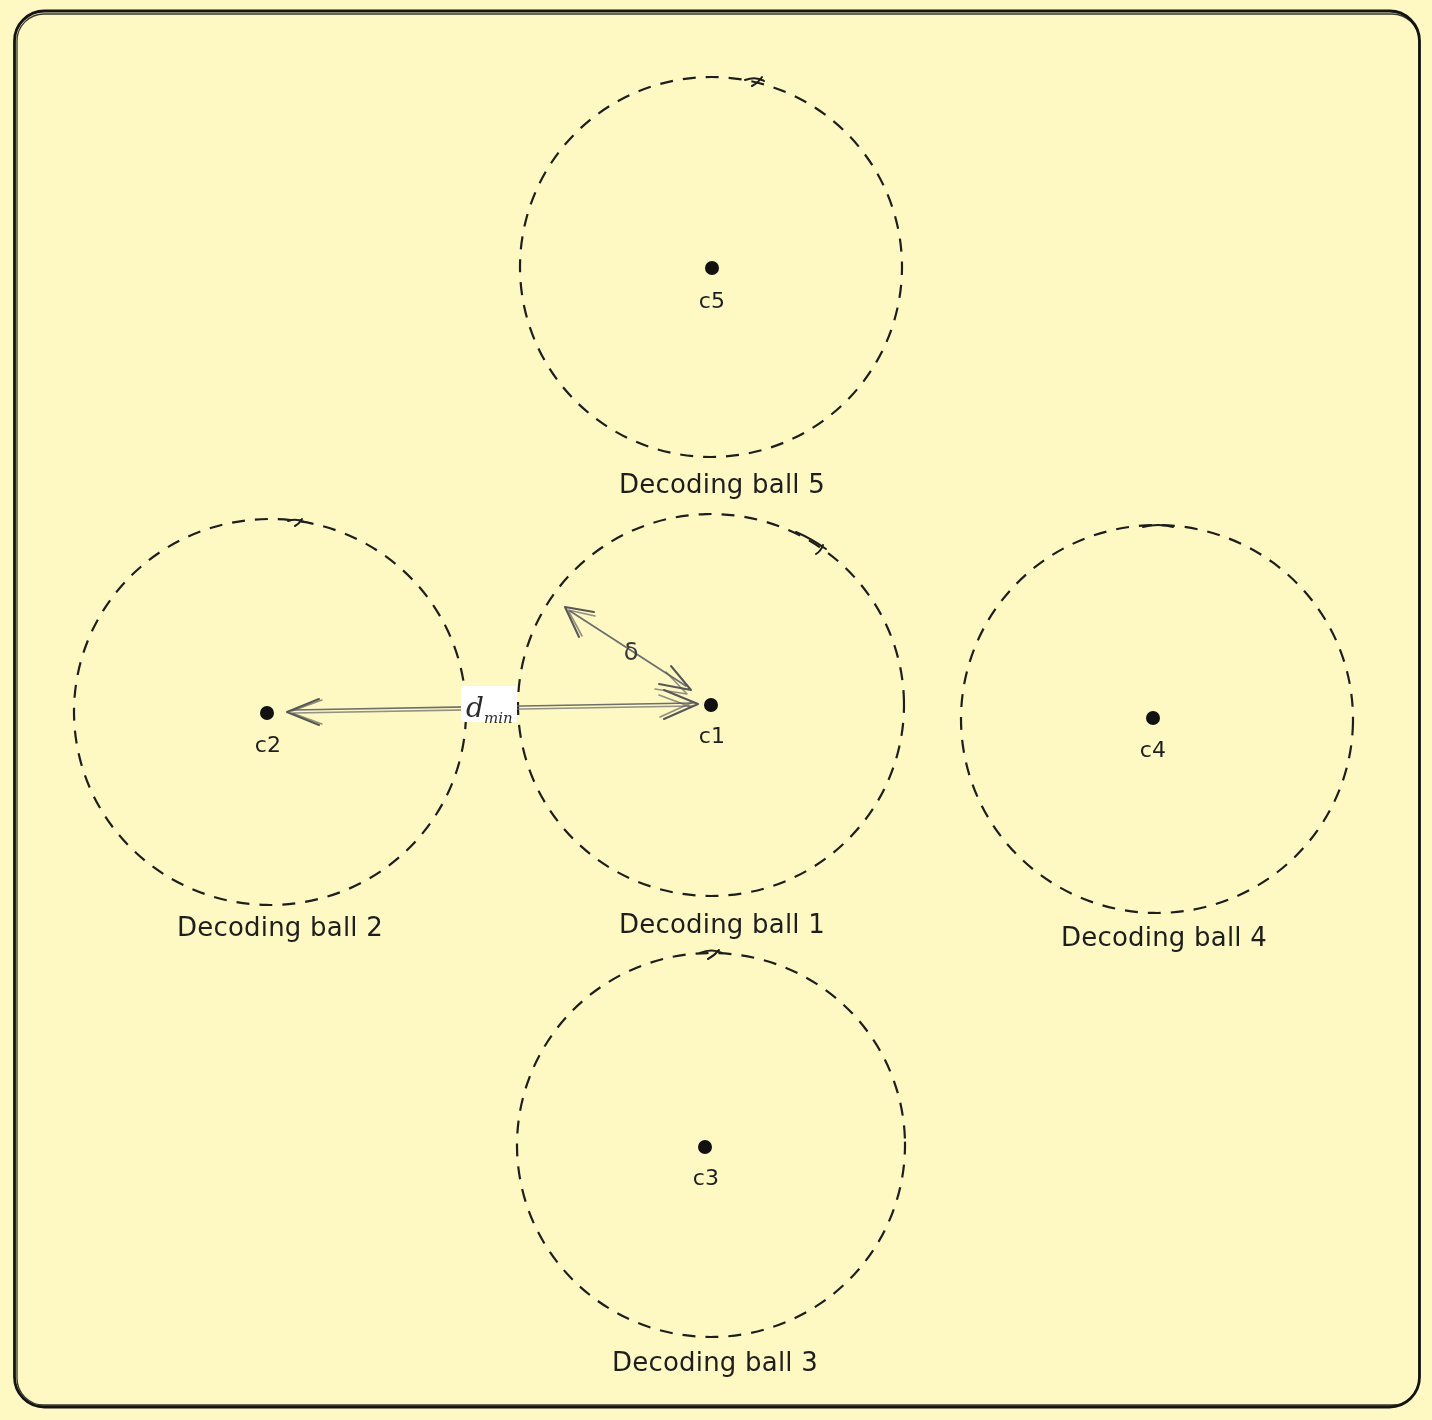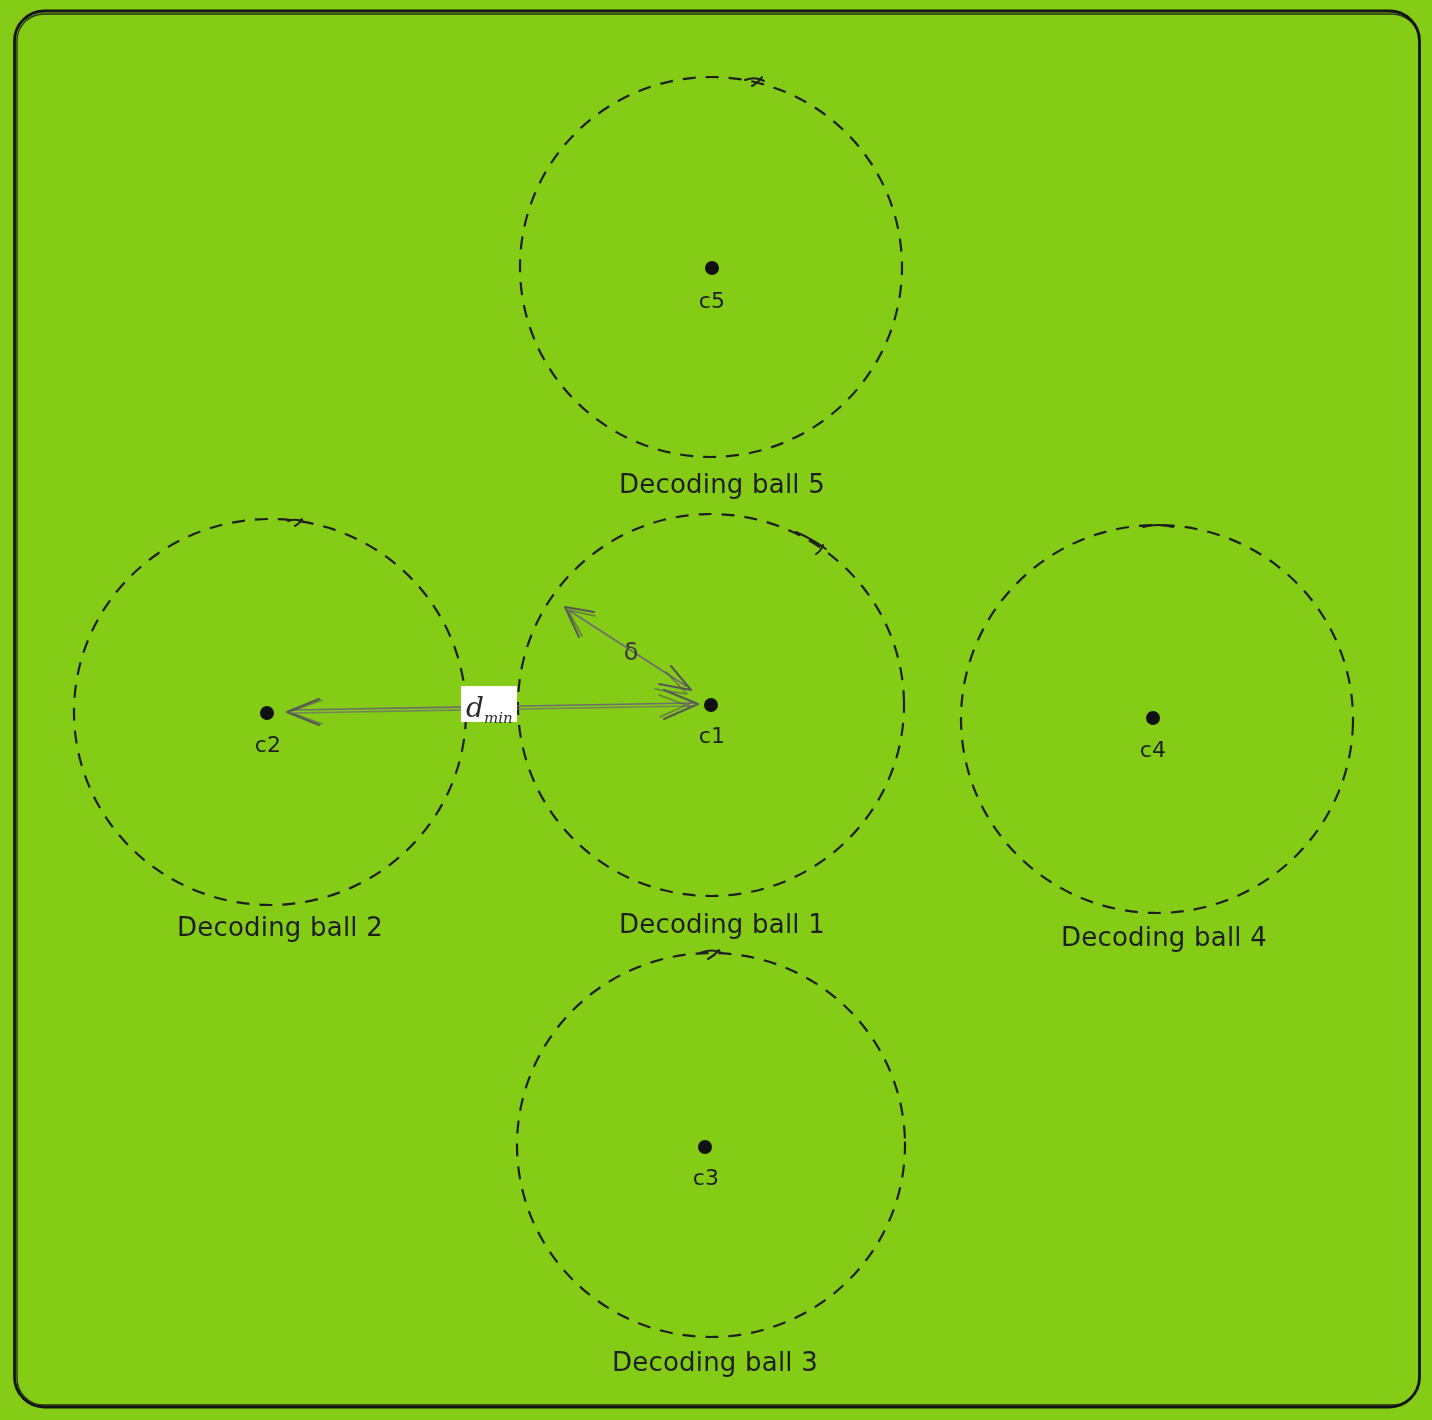--- a/index.html
+++ b/index.html
@@ -7,21 +7,21 @@
     padding: 0;
     background: #ffffff;
     width: 1432px;
     height: 1420px;
     overflow: hidden;
   }
   .stage {
     position: relative;
     width: 1432px;
     height: 1420px;
-    background: #84cc16;
+    background: #fef9c3;
   }
   svg { display: block; }
   .ball-edge {
     fill: none;
     stroke: #1e1e1e;
     stroke-width: 2.2;
     stroke-dasharray: 13 10;
   }
   .edge-tick {
     fill: none;

